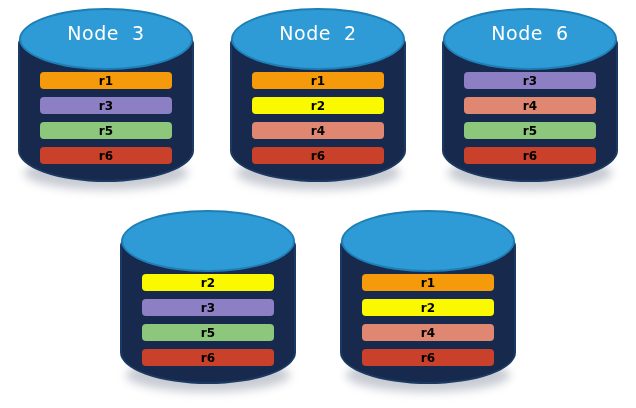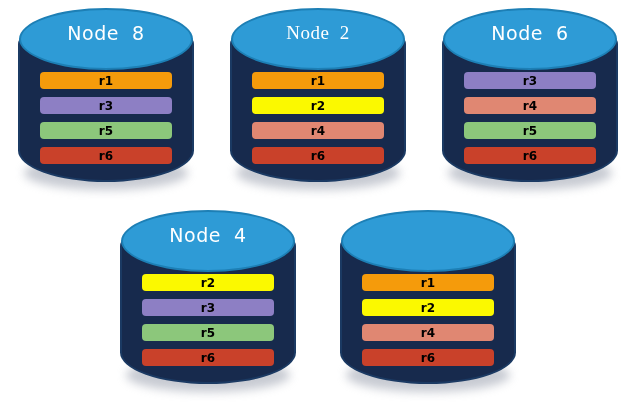--- a/index.html
+++ b/index.html
@@ -136,21 +136,21 @@
 
 <div id="canvas">
 
   <div class="row row-top">
 
     <div class="node-slot">
       <div class="cylinder">
         <div class="cyl-shadow" style="background: rgb(154, 160, 174);"></div>
         <div class="cyl-body" style="background: rgb(23, 42, 77); border-color: rgb(27, 58, 99);"></div>
         <div class="cyl-top" style="background: rgb(46, 155, 214); border-color: rgb(29, 127, 181);"></div>
-        <div class="node-label" style="color: rgb(255, 255, 255);">Node  8</div>
+        <div class="node-label" style="color: rgb(255, 255, 255);">Node  3</div>
         <div class="replicas">
           <div class="replica-bar" style="background: rgb(245, 155, 11);">
               <span class="replica-label" style="color: rgb(0, 0, 0);">r1</span>
             </div>
           <div class="replica-bar" style="background: rgb(141, 127, 196);">
               <span class="replica-label" style="color: rgb(0, 0, 0);">r3</span>
             </div>
           <div class="replica-bar" style="background: rgb(140, 199, 123);">
               <span class="replica-label" style="color: rgb(0, 0, 0);">r5</span>
             </div>
@@ -159,21 +159,21 @@
             </div>
         </div>
       </div>
     </div>
 
     <div class="node-slot">
       <div class="cylinder">
         <div class="cyl-shadow" style="background: rgb(154, 160, 174);"></div>
         <div class="cyl-body" style="background: rgb(23, 42, 77); border-color: rgb(27, 58, 99);"></div>
         <div class="cyl-top" style="background: rgb(46, 155, 214); border-color: rgb(29, 127, 181);"></div>
-        <div class="node-label" style="color: rgb(255, 255, 255); font-family: Liberation Serif, serif;">Node  2</div>
+        <div class="node-label" style="color: rgb(255, 255, 255);">Node  2</div>
         <div class="replicas">
           <div class="replica-bar" style="background: rgb(245, 155, 11);">
               <span class="replica-label" style="color: rgb(0, 0, 0);">r1</span>
             </div>
           <div class="replica-bar" style="background: rgb(251, 249, 0);">
               <span class="replica-label" style="color: rgb(0, 0, 0);">r2</span>
             </div>
           <div class="replica-bar" style="background: rgb(224, 135, 114);">
               <span class="replica-label" style="color: rgb(0, 0, 0);">r4</span>
             </div>
@@ -208,21 +208,20 @@
     </div>
   </div>
 
   <div class="row row-bottom">
 
     <div class="node-slot">
       <div class="cylinder">
         <div class="cyl-shadow" style="background: rgb(154, 160, 174);"></div>
         <div class="cyl-body" style="background: rgb(23, 42, 77); border-color: rgb(27, 58, 99);"></div>
         <div class="cyl-top" style="background: rgb(46, 155, 214); border-color: rgb(29, 127, 181);"></div>
-        <div class="node-label" style="color: rgb(255, 255, 255);">Node  4</div>
         <div class="replicas">
           <div class="replica-bar" style="background: rgb(251, 249, 0);">
               <span class="replica-label" style="color: rgb(0, 0, 0);">r2</span>
             </div>
           <div class="replica-bar" style="background: rgb(141, 127, 196);">
               <span class="replica-label" style="color: rgb(0, 0, 0);">r3</span>
             </div>
           <div class="replica-bar" style="background: rgb(140, 199, 123);">
               <span class="replica-label" style="color: rgb(0, 0, 0);">r5</span>
             </div>

